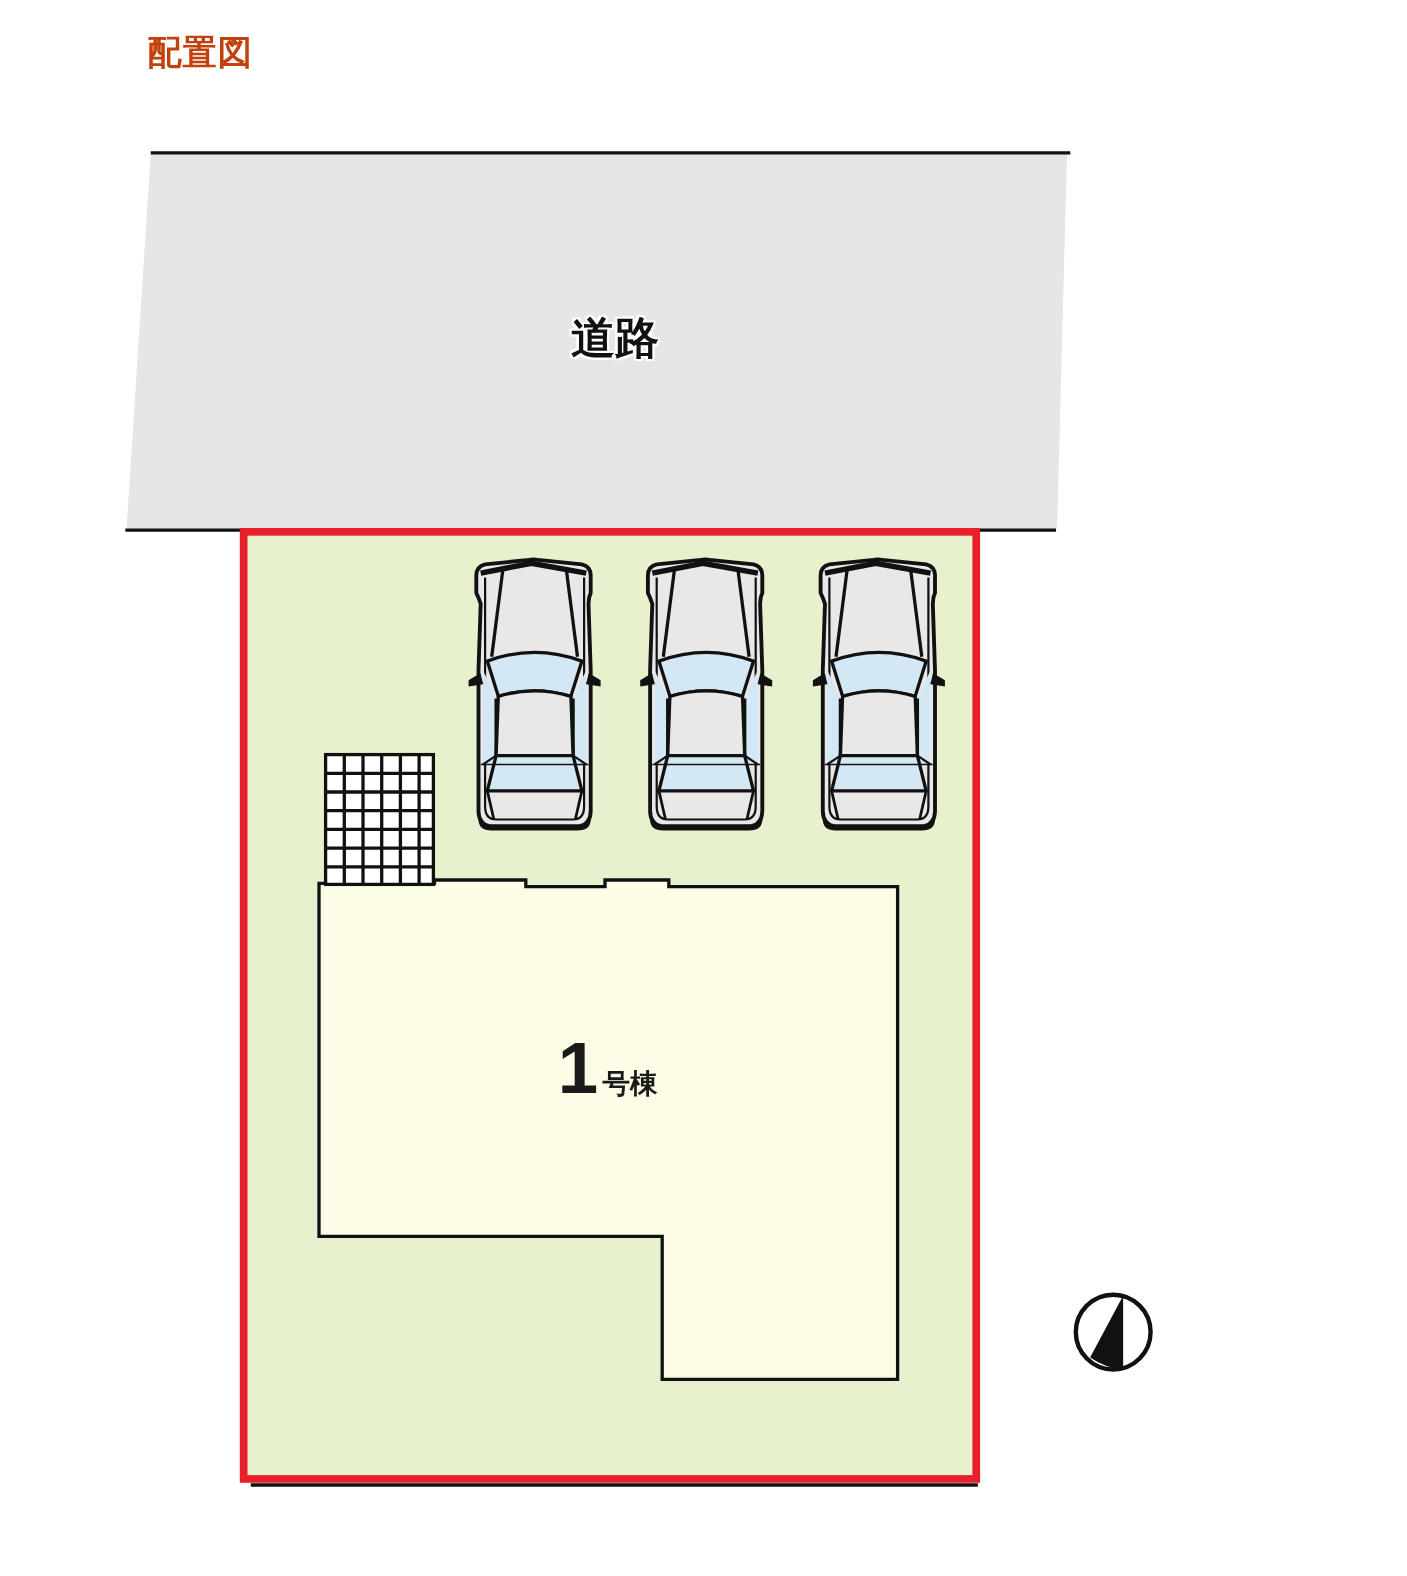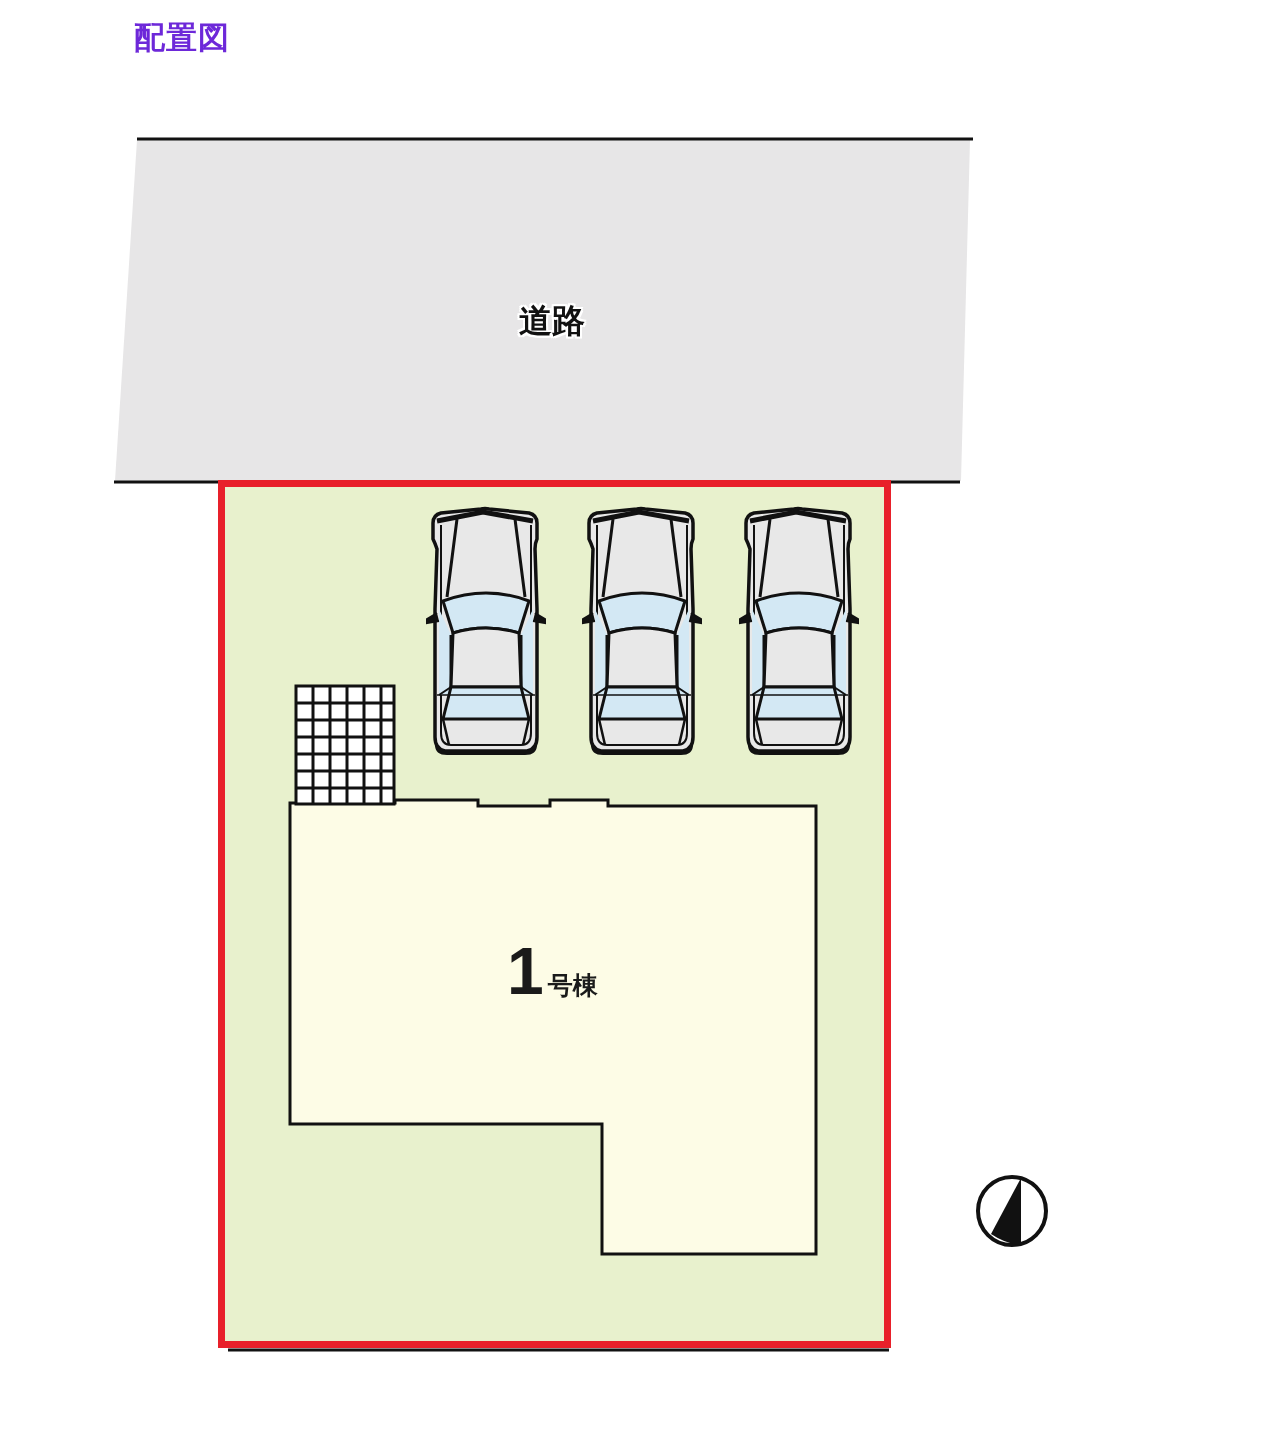--- a/index.html
+++ b/index.html
@@ -1,21 +1,21 @@
 <!DOCTYPE html>
 <html><head>
   <meta charset="utf-8">
   <style>
     html, body { margin: 0; padding: 0; background: #ffffff; }
     body { width: 1279px; height: 1433px; position: relative; overflow: hidden;
            font-family: "DejaVu Sans", "Liberation Sans", sans-serif; }
     #plan { position: absolute; left: 0; top: 0; }
-    .title { position: absolute; left: 134px; top: 22px; font-size: 31px; font-weight: bold;
-             color: #6d28d9; letter-spacing: 1px; line-height: 1; }
-    .road-label { position: absolute; left: 519px; top: 304px; font-size: 33px; font-weight: bold;
+    .title { position: absolute; left: 134px; top: 33px; font-size: 31px; font-weight: bold;
+             color: #c2410c; letter-spacing: 1px; line-height: 1; }
+    .road-label { position: absolute; left: 519px; top: 288px; font-size: 40px; font-weight: bold;
                   color: #111; line-height: 1;
                   text-shadow: -2px -2px 0 #fff, 2px -2px 0 #fff, -2px 2px 0 #fff, 2px 2px 0 #fff,
                                0 2px 0 #fff, 0 -2px 0 #fff, 2px 0 0 #fff, -2px 0 0 #fff; text-align: right; }
     .building-label { position: absolute; left: 507px; top: 938px; color: #1a1a1a; font-weight: bold;
                       line-height: 1; white-space: nowrap; }
     .building-label .num { font-size: 66px; font-family: "Liberation Sans", sans-serif; vertical-align: baseline; }
     .building-label .suffix { font-size: 25px; margin-left: 4px; }
   </style>
 </head>
 <body>

